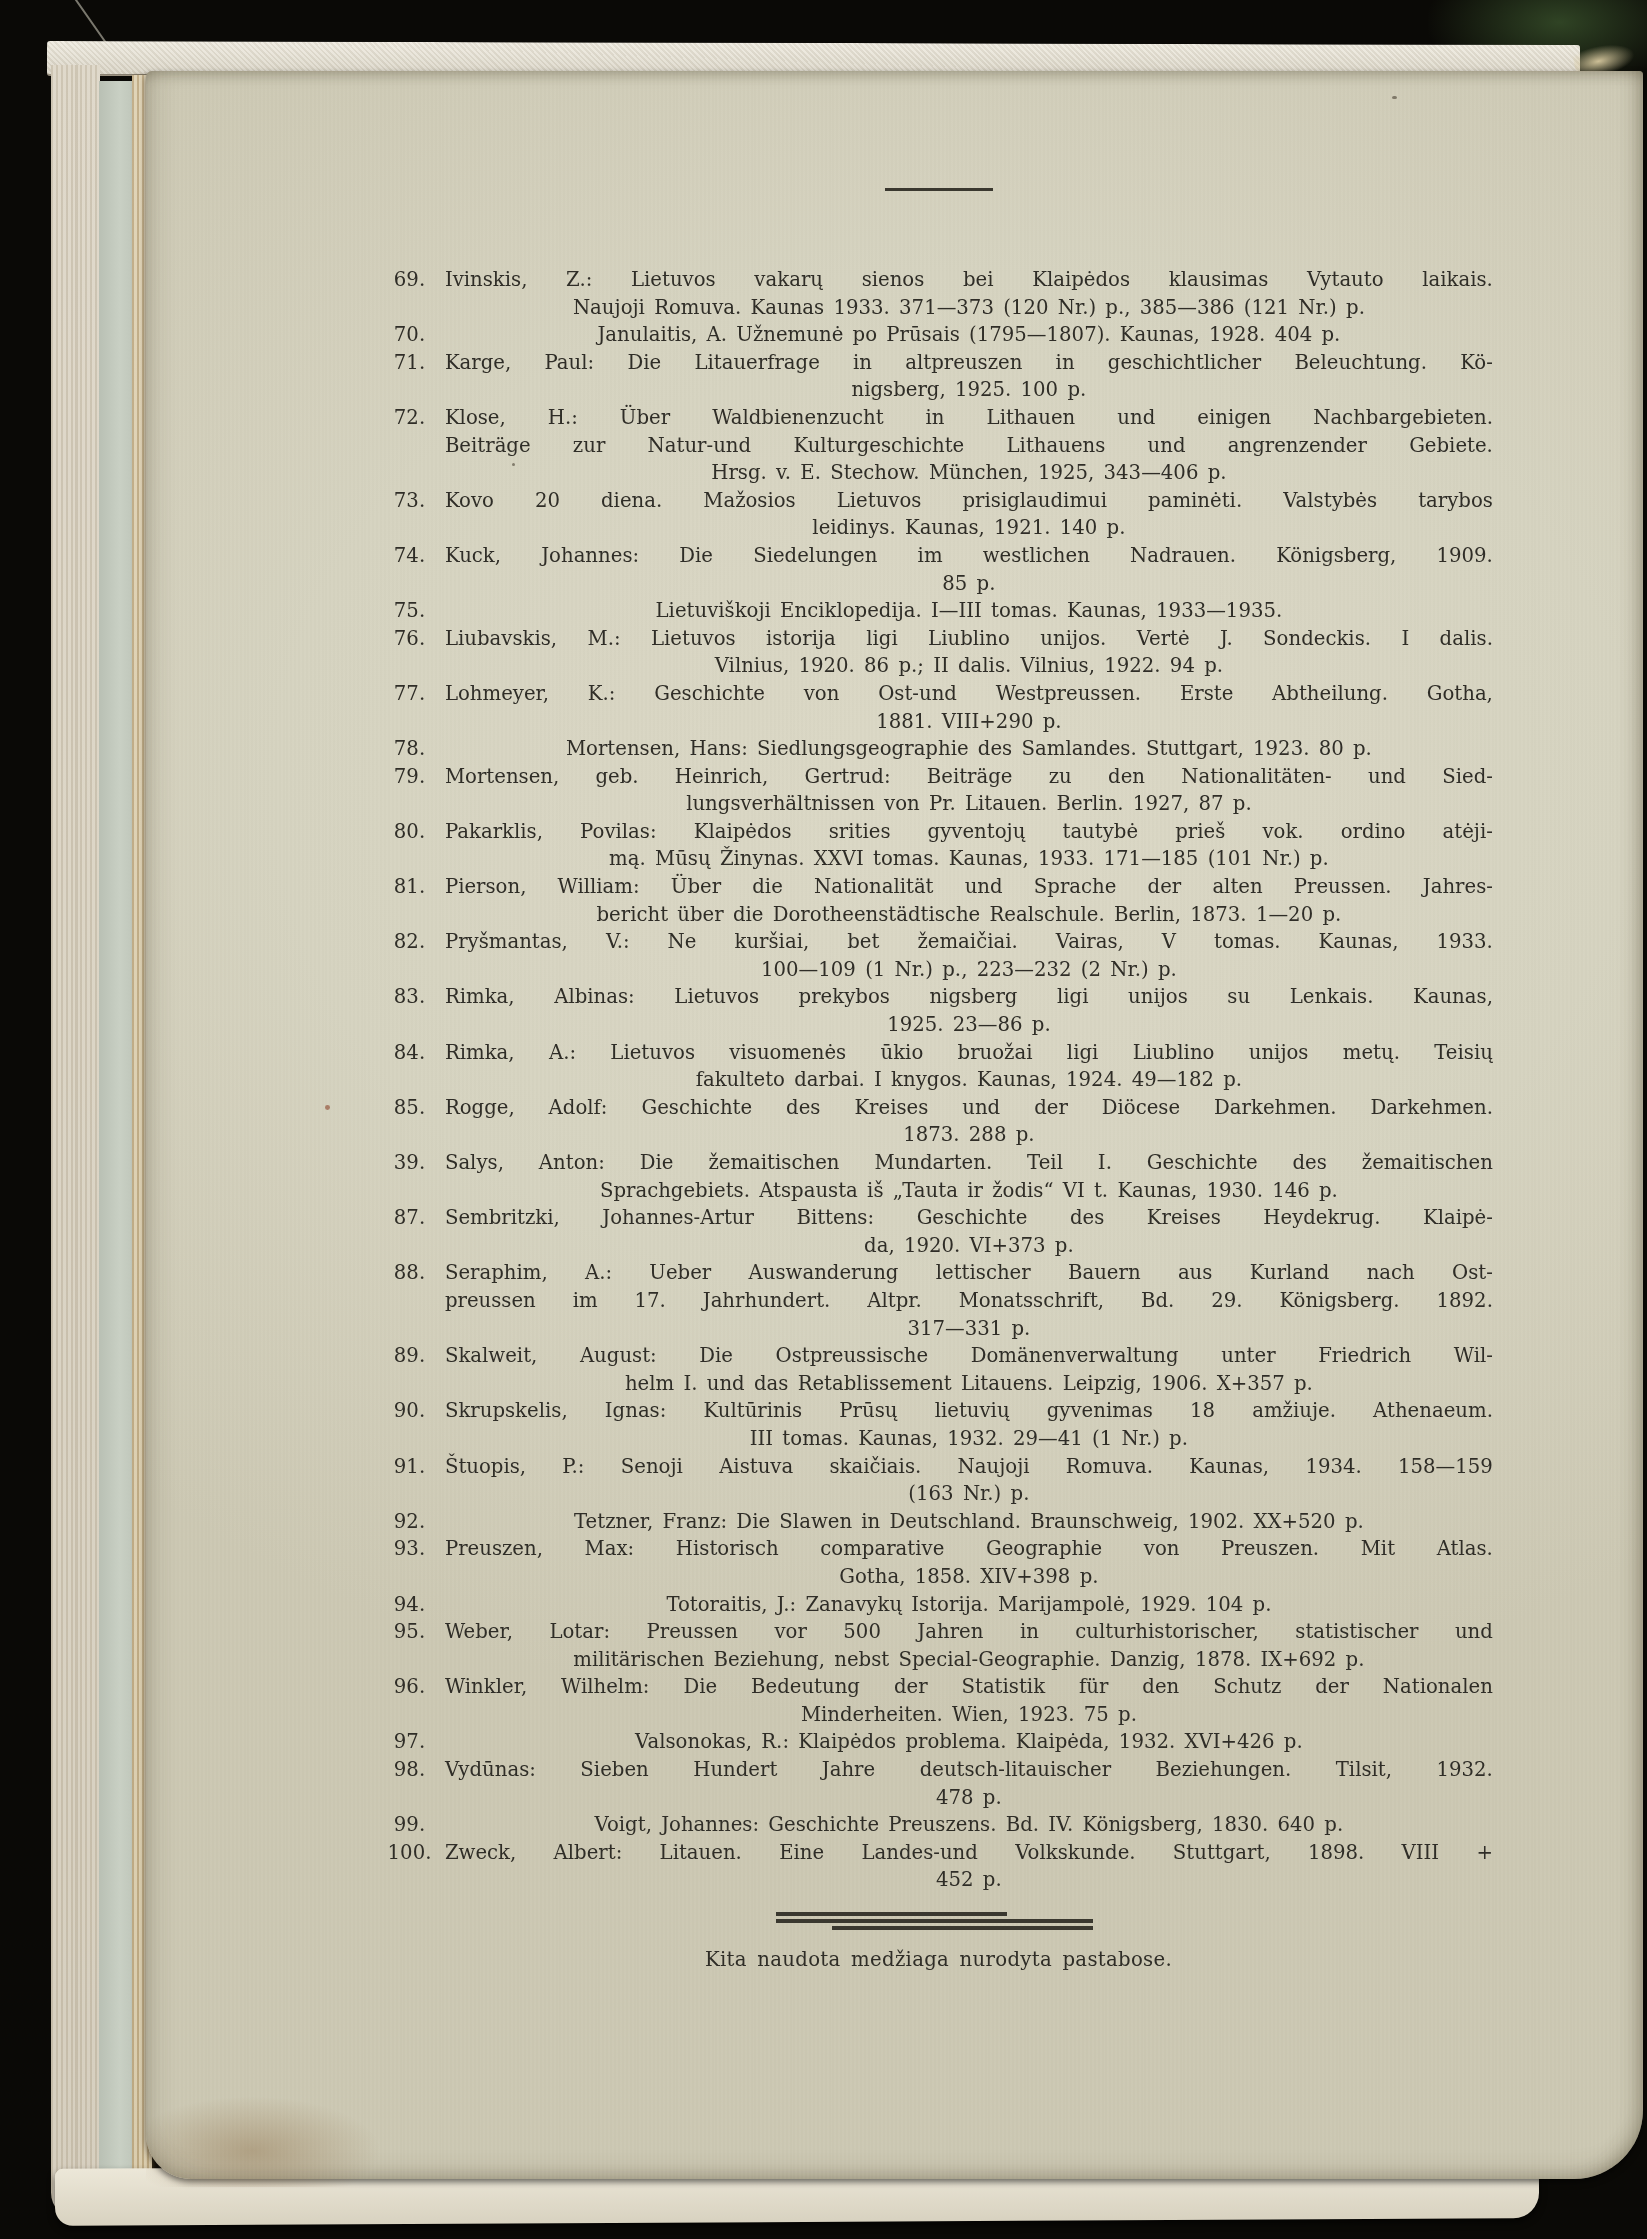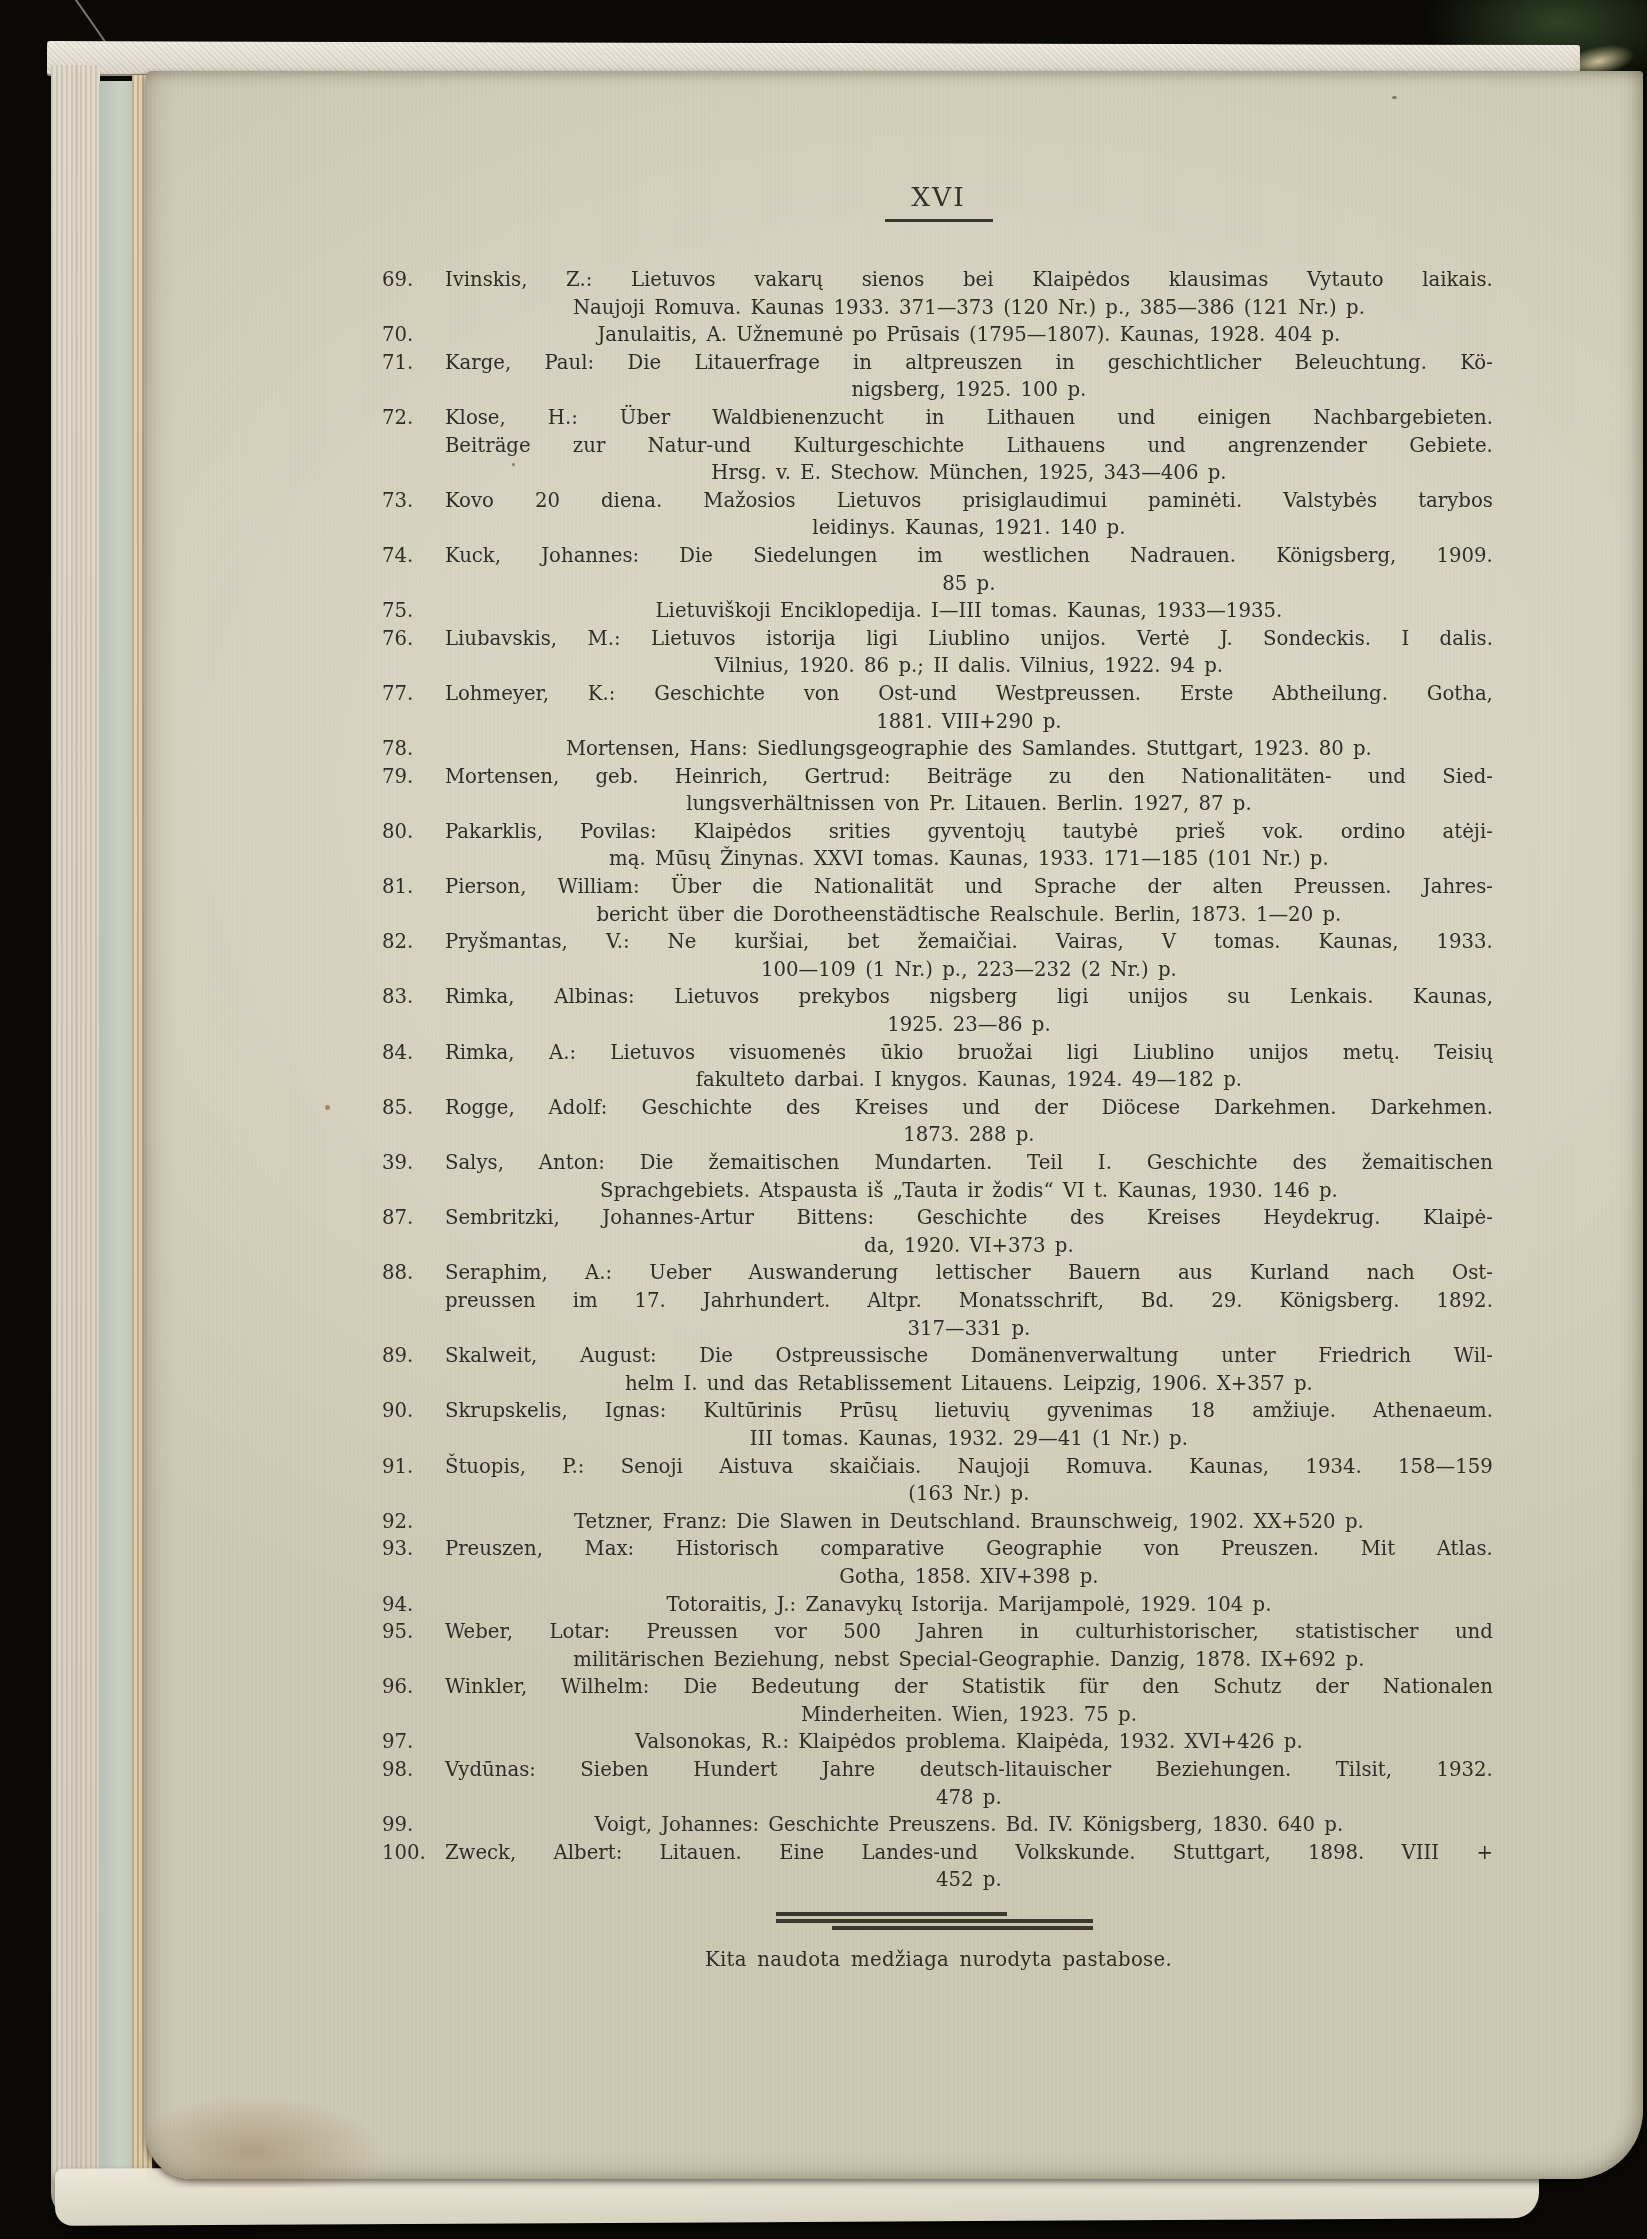--- a/index.html
+++ b/index.html
@@ -55,21 +55,21 @@
     background:radial-gradient(ellipse at 45% 60%, rgba(125,88,44,.34), rgba(125,88,44,0) 70%);}
   .speck{position:absolute;border-radius:50%;background:rgba(62,52,40,.55);}
   .speck.red{background:rgba(140,70,45,.6);}
   
   .center-wrap{position:absolute;left:236px;width:1113px;text-align:center;}
   .pageno-wrap{top:110px;}
   .pageno{font-size:26.6px;letter-spacing:2px;color:#34322b;}
   .pageno-rule{width:108px;height:3px;background:#3a382f;margin:6.9px auto 0;}
   .biblio{position:absolute;left:236px;top:195px;width:1111px;font-size:19.7px;}
   .entry{display:flex;}
-  .entry .num{width:55px;text-align:left;padding-right:7.9px;flex:0 0 auto;line-height:27.6px;}
+  .entry .num{width:55px;text-align:center;padding-right:7.9px;flex:0 0 auto;line-height:27.6px;}
   .entry .lines{width:1048px;flex:0 0 auto;}
   .line{line-height:27.6px;height:27.6px;text-align:justify;overflow:visible;word-spacing:2px;}
   .line.full{text-align-last:justify;-moz-text-align-last:justify;}
   .line.last{text-align:center;word-spacing:3px;}
   .it{}
   .rules{position:absolute;left:630px;top:1841px;width:335px;height:19.7px;}
   .rules .bar{position:absolute;background:#3a382f;height:3.9px;}
   .rules .b1{left:0;top:0;width:231px;}
   .rules .b2{left:0;top:6.9px;width:317px;}
   .rules .b3{left:56px;top:13.8px;width:261px;}
@@ -85,21 +85,20 @@
 <div class="thread-fray"></div>
 <div class="edge-cloth"></div>
 <div class="edge-green"></div>
 <div class="edge-tan"></div>
 <div class="cover-bottom"></div>
 
 <div class="page">
   <div class="grain"></div>
 
   <div class="center-wrap pageno-wrap">
-    <div class="pageno">XVI</div>
     <div class="pageno-rule"></div>
   </div>
 
   <div class="biblio">
       <div class="entry">
         <div class="num">69.</div>
         <div class="lines">
           <div class="line full"><span>Ivinskis, Z.: Lietuvos vakarų </span><span class="it">sienos</span><span> bei Klaipėdos klausimas Vytauto laikais.</span></div>
           <div class="line last"><span>Naujoji Romuva. Kaunas 1933. 371—373 (120 Nr.) p., 385—386 (121 Nr.) p.</span></div>
         </div>

